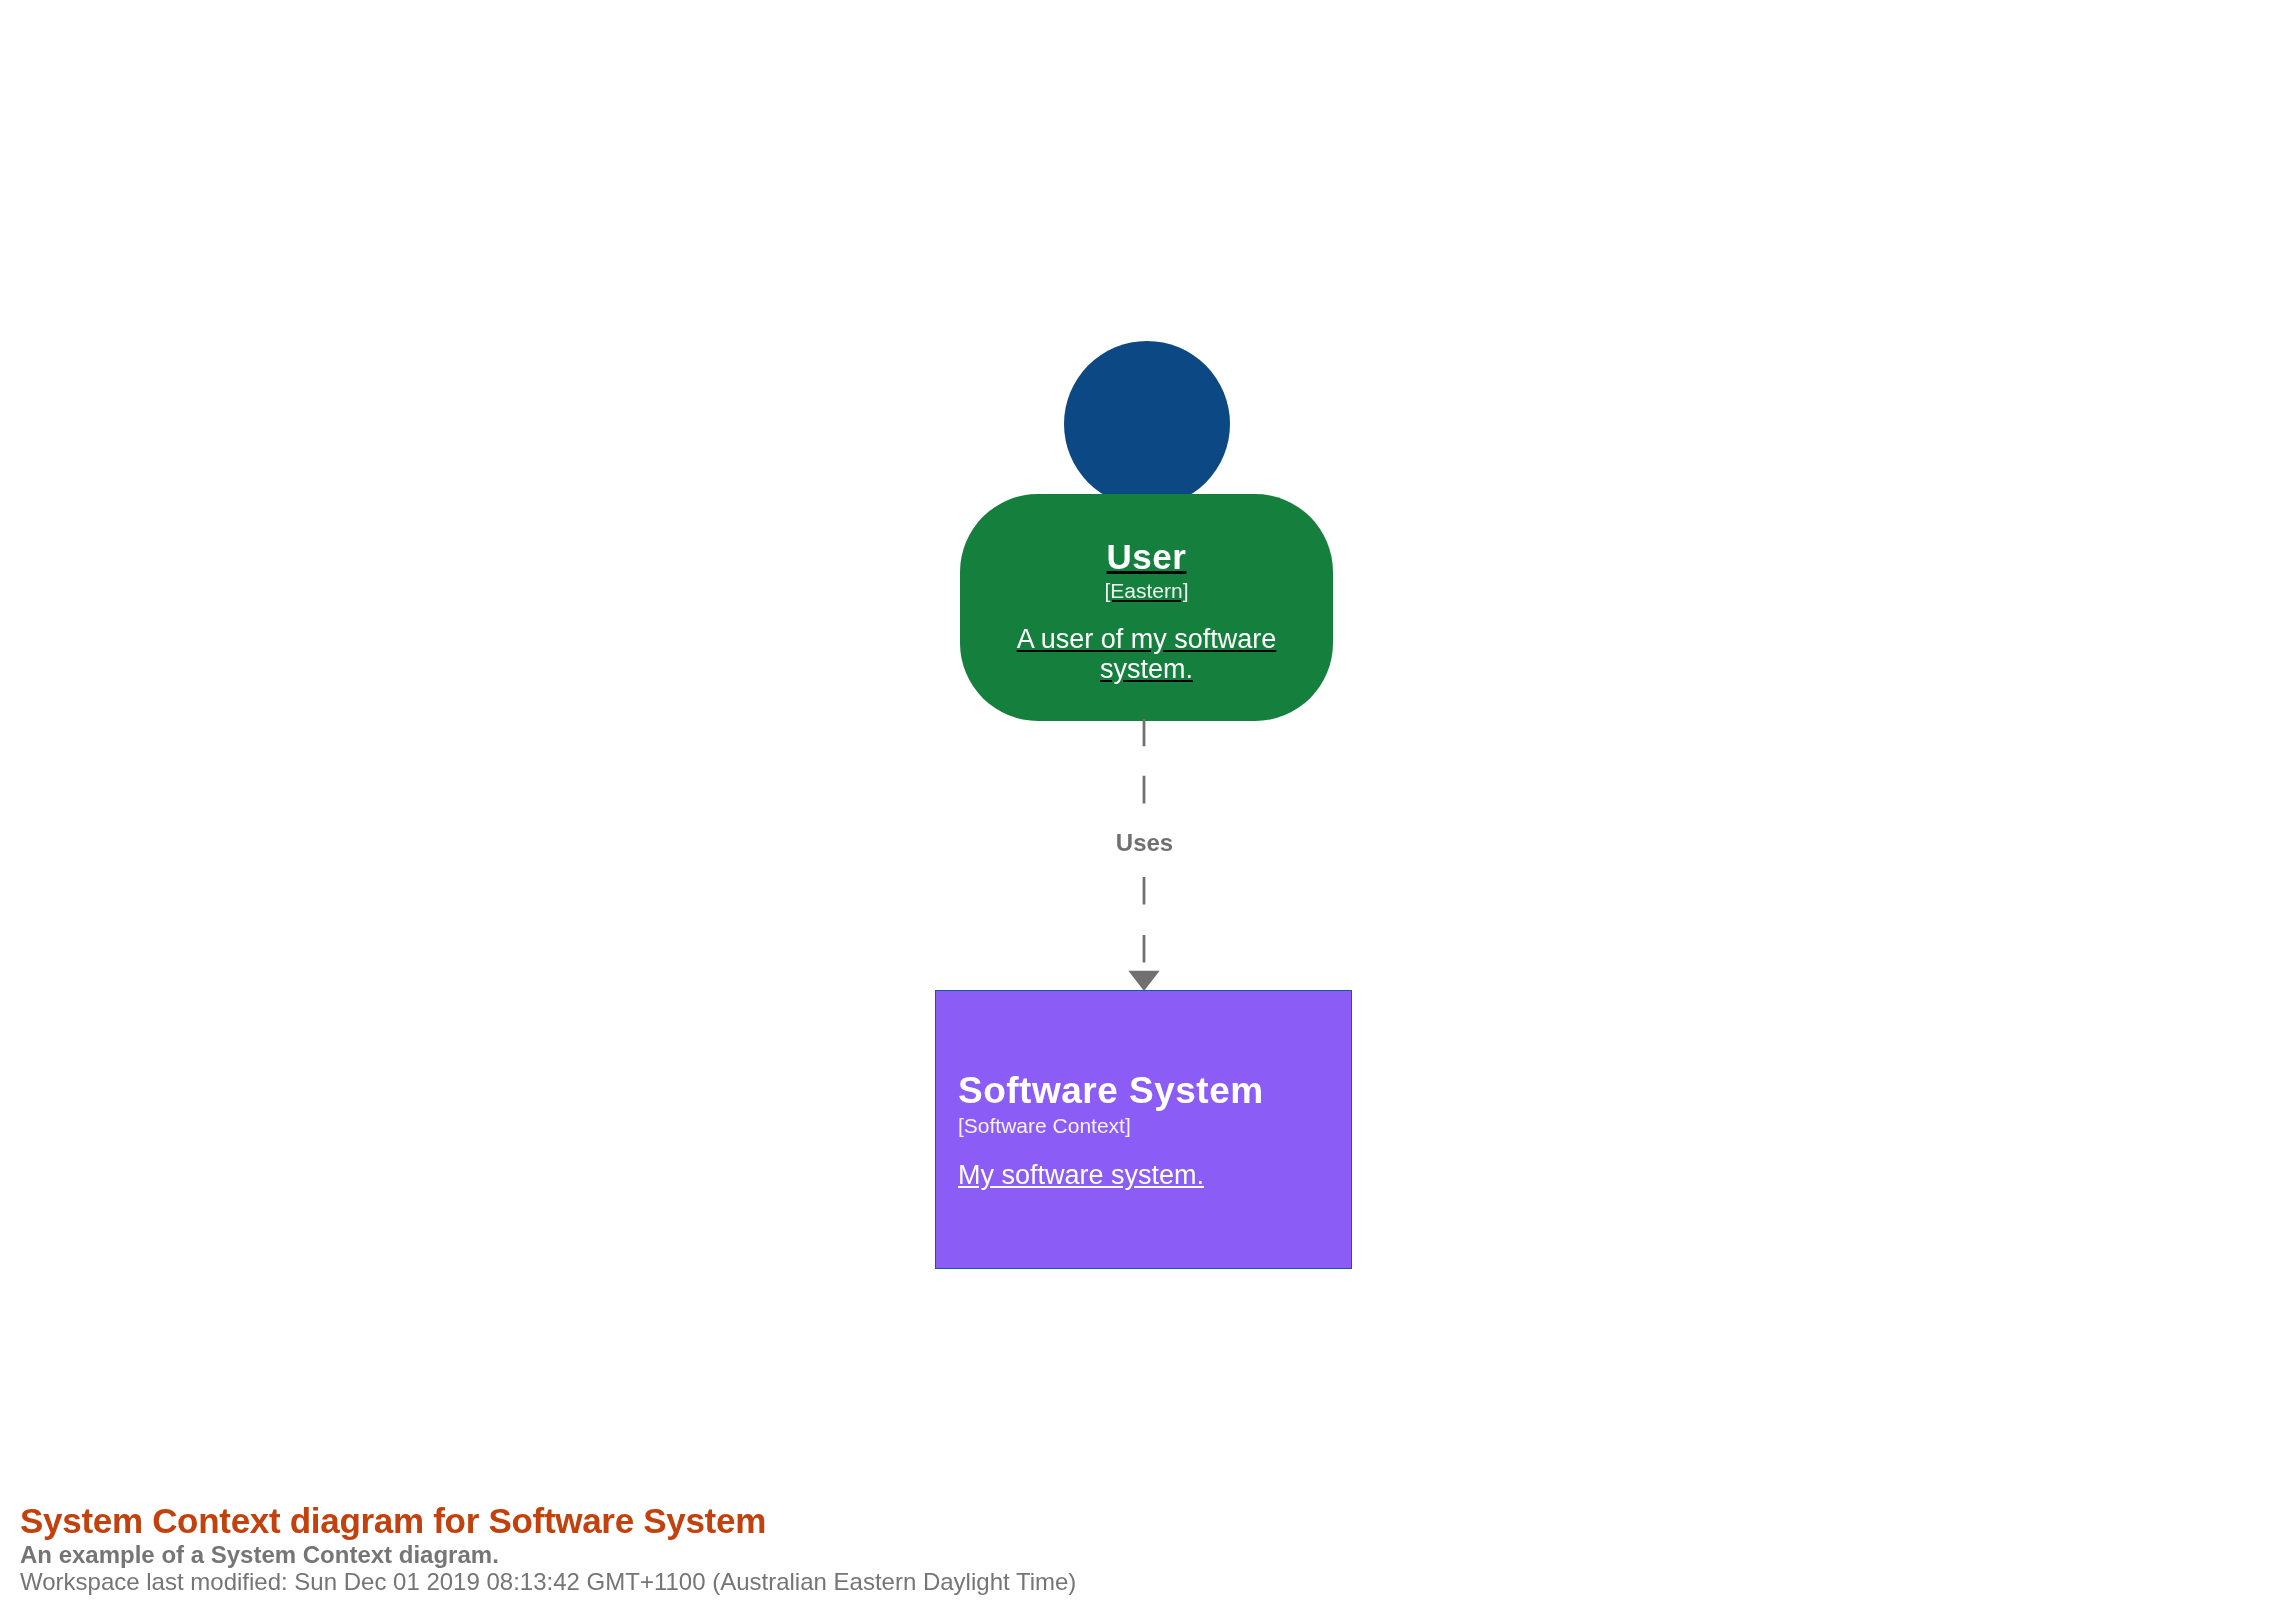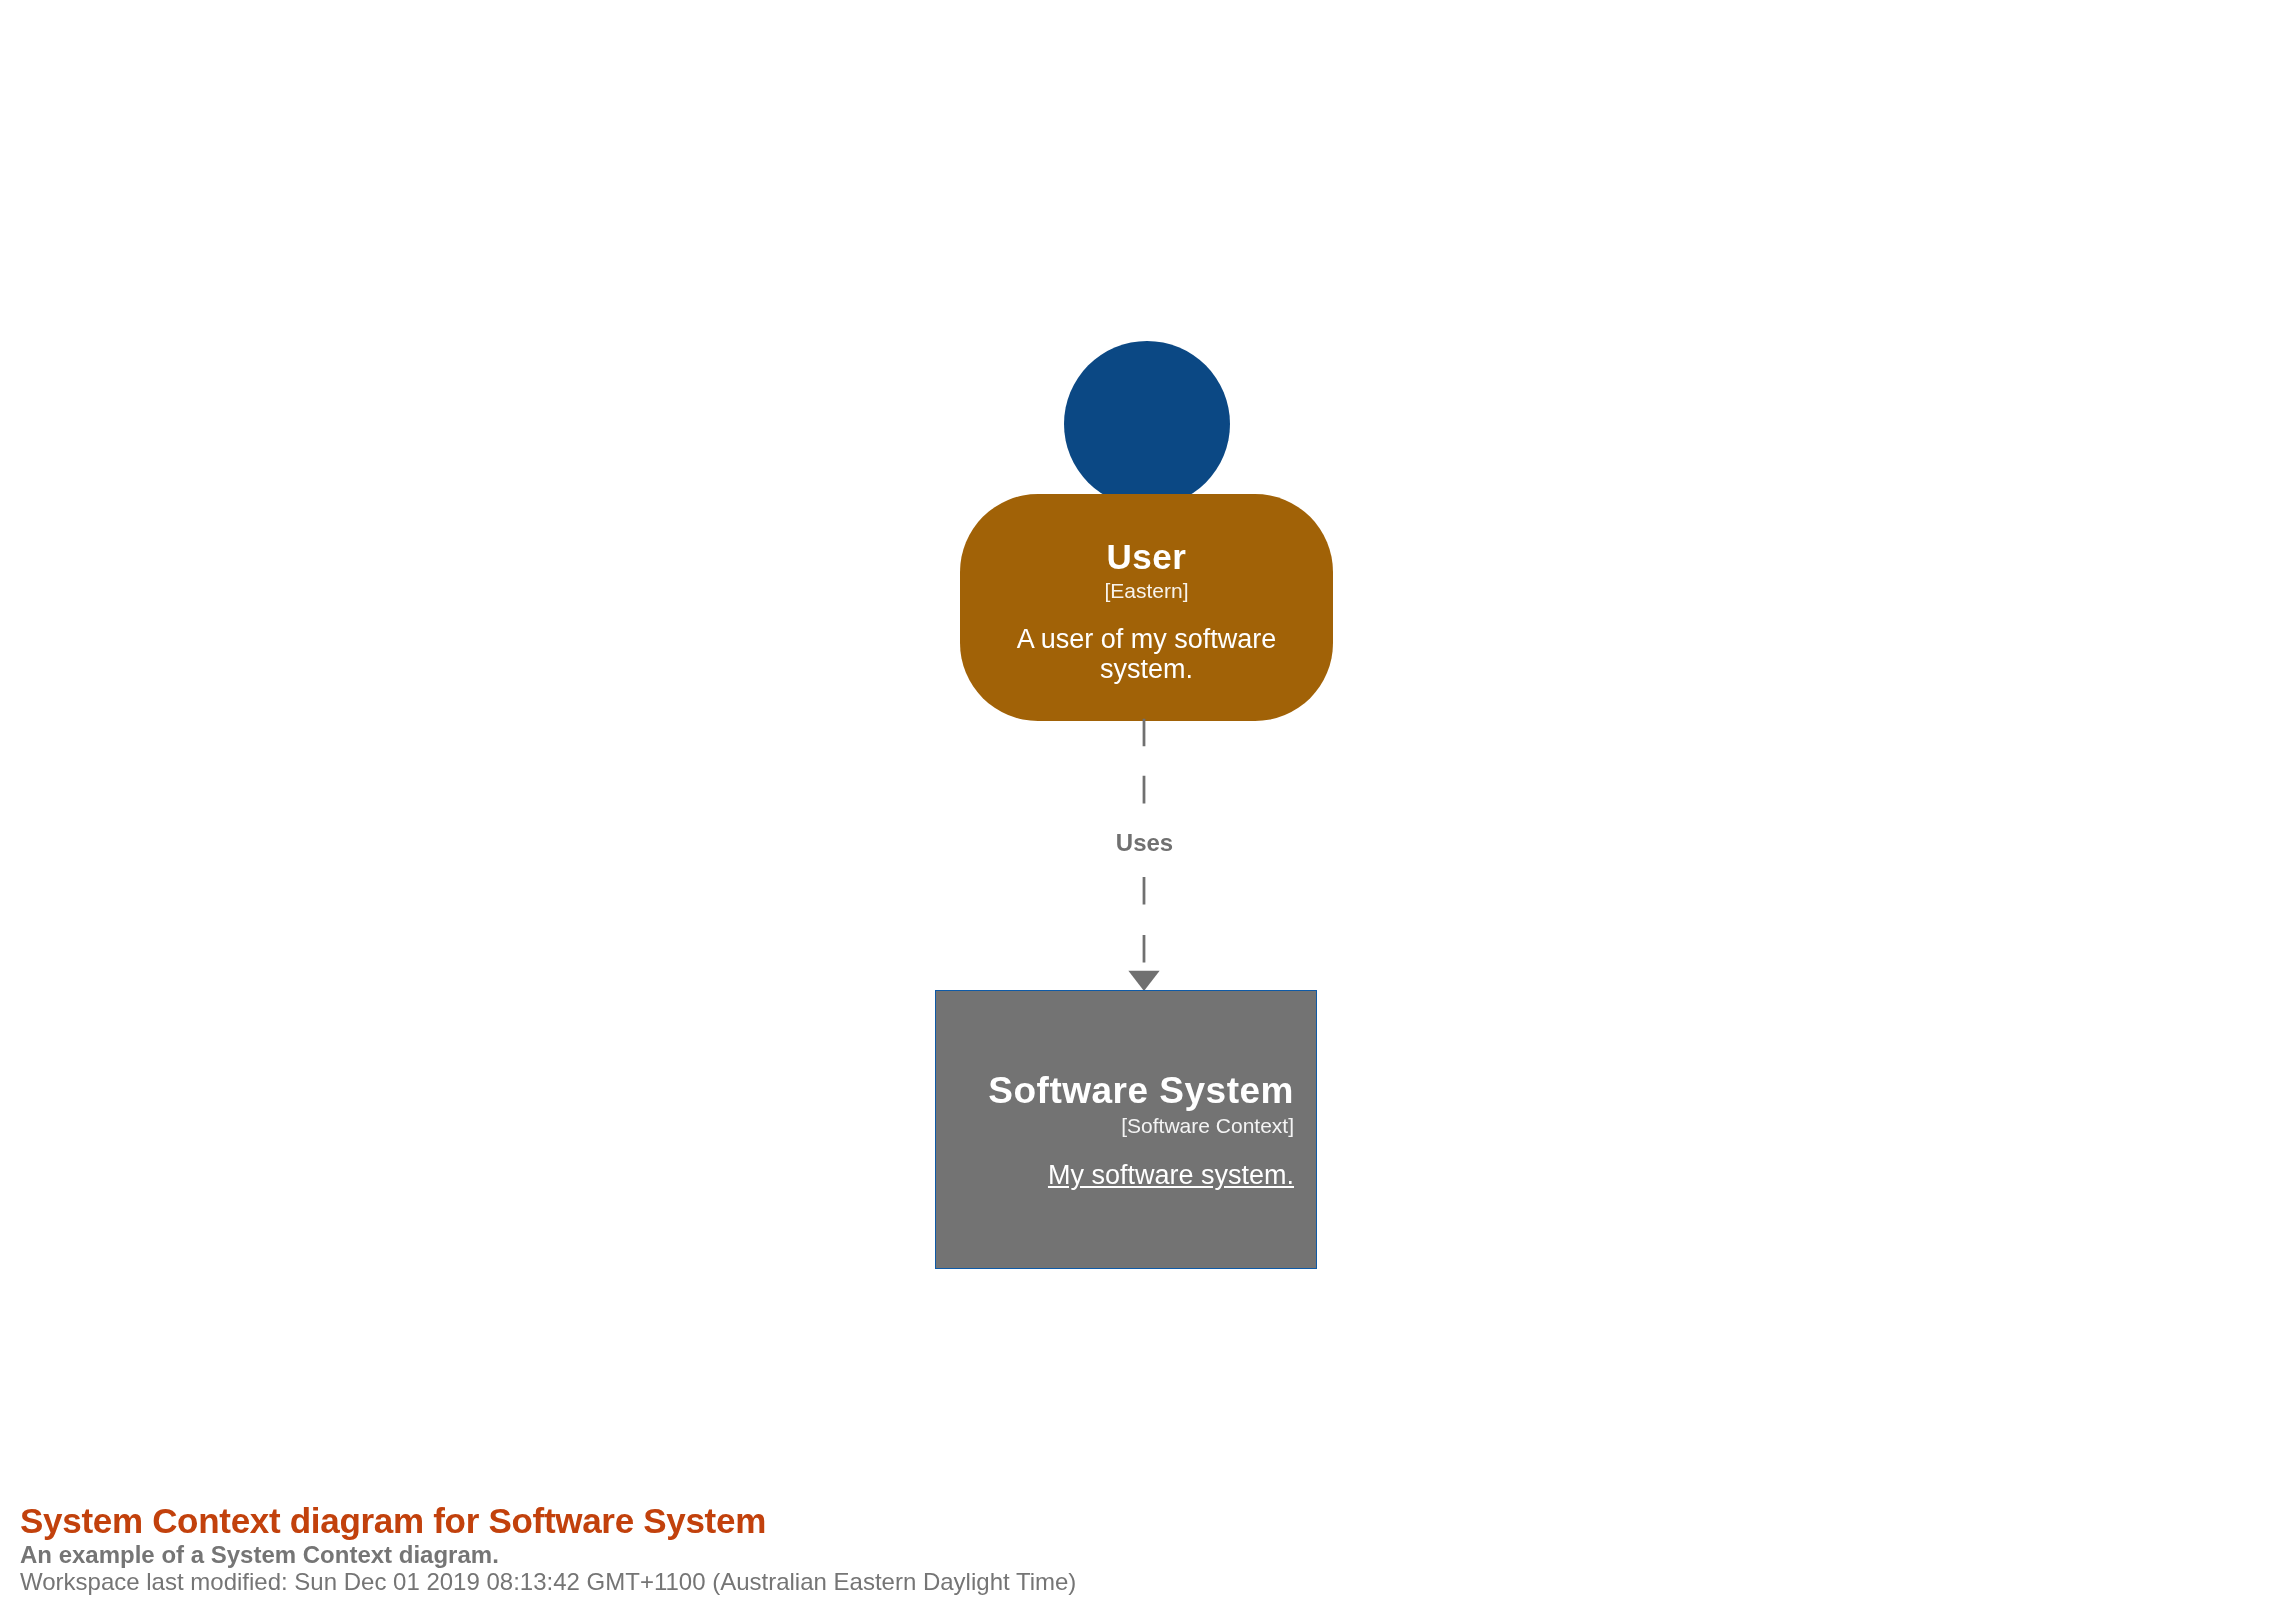--- a/index.html
+++ b/index.html
@@ -20,24 +20,25 @@
   .person-head {
     position: absolute; left: 104px; top: 0;
     width: 166px; height: 166px;
     border-radius: 50%;
     background: #0b4884;
   }
   .person-body {
     position: absolute; left: 0; top: 153px;
     width: 373px; height: 227px;
     border-radius: 78px;
-    background: #a16207;
+    background: #15803d;
     display: flex; flex-direction: column; align-items: center;
     padding: 42px 26px 0 26px;
     text-align: center;
+    text-decoration: underline;
   }
   .node-name {
     color: #ffffff; font-weight: bold;
     font-size: 35px; line-height: 42px;
     letter-spacing: 0.5px;
   }
   .node-type {
     color: #ffffff; opacity: 0.92;
     font-size: 21px; line-height: 26px;
   }
@@ -55,24 +56,24 @@
   .relationship-label {
     position: absolute; left: 1052px; top: 829px; width: 185px;
     text-align: center;
     color: #707070; font-weight: bold;
     font-size: 24px; line-height: 28px;
   }
 
   
   .system-node {
     position: absolute; left: 935px; top: 990px;
-    width: 382px; height: 279px;
-    background: #737373;
+    width: 417px; height: 279px;
+    background: #8b5cf6;
     border: 1.8px solid #0e5aa7;
-    display: flex; flex-direction: column; align-items: flex-end;
+    display: flex; flex-direction: column; align-items: flex-start;
     padding: 78px 22px 0 22px;
     text-align: center;
   }
   .system-node .node-desc { margin-top: 21px; text-decoration: underline; }
 
   
   .footer { position: absolute; left: 20px; top: 1500px; width: 2215px; }
   .footer-title {
     color: #c2410c; font-weight: bold;
     font-size: 35px; line-height: 41px;

